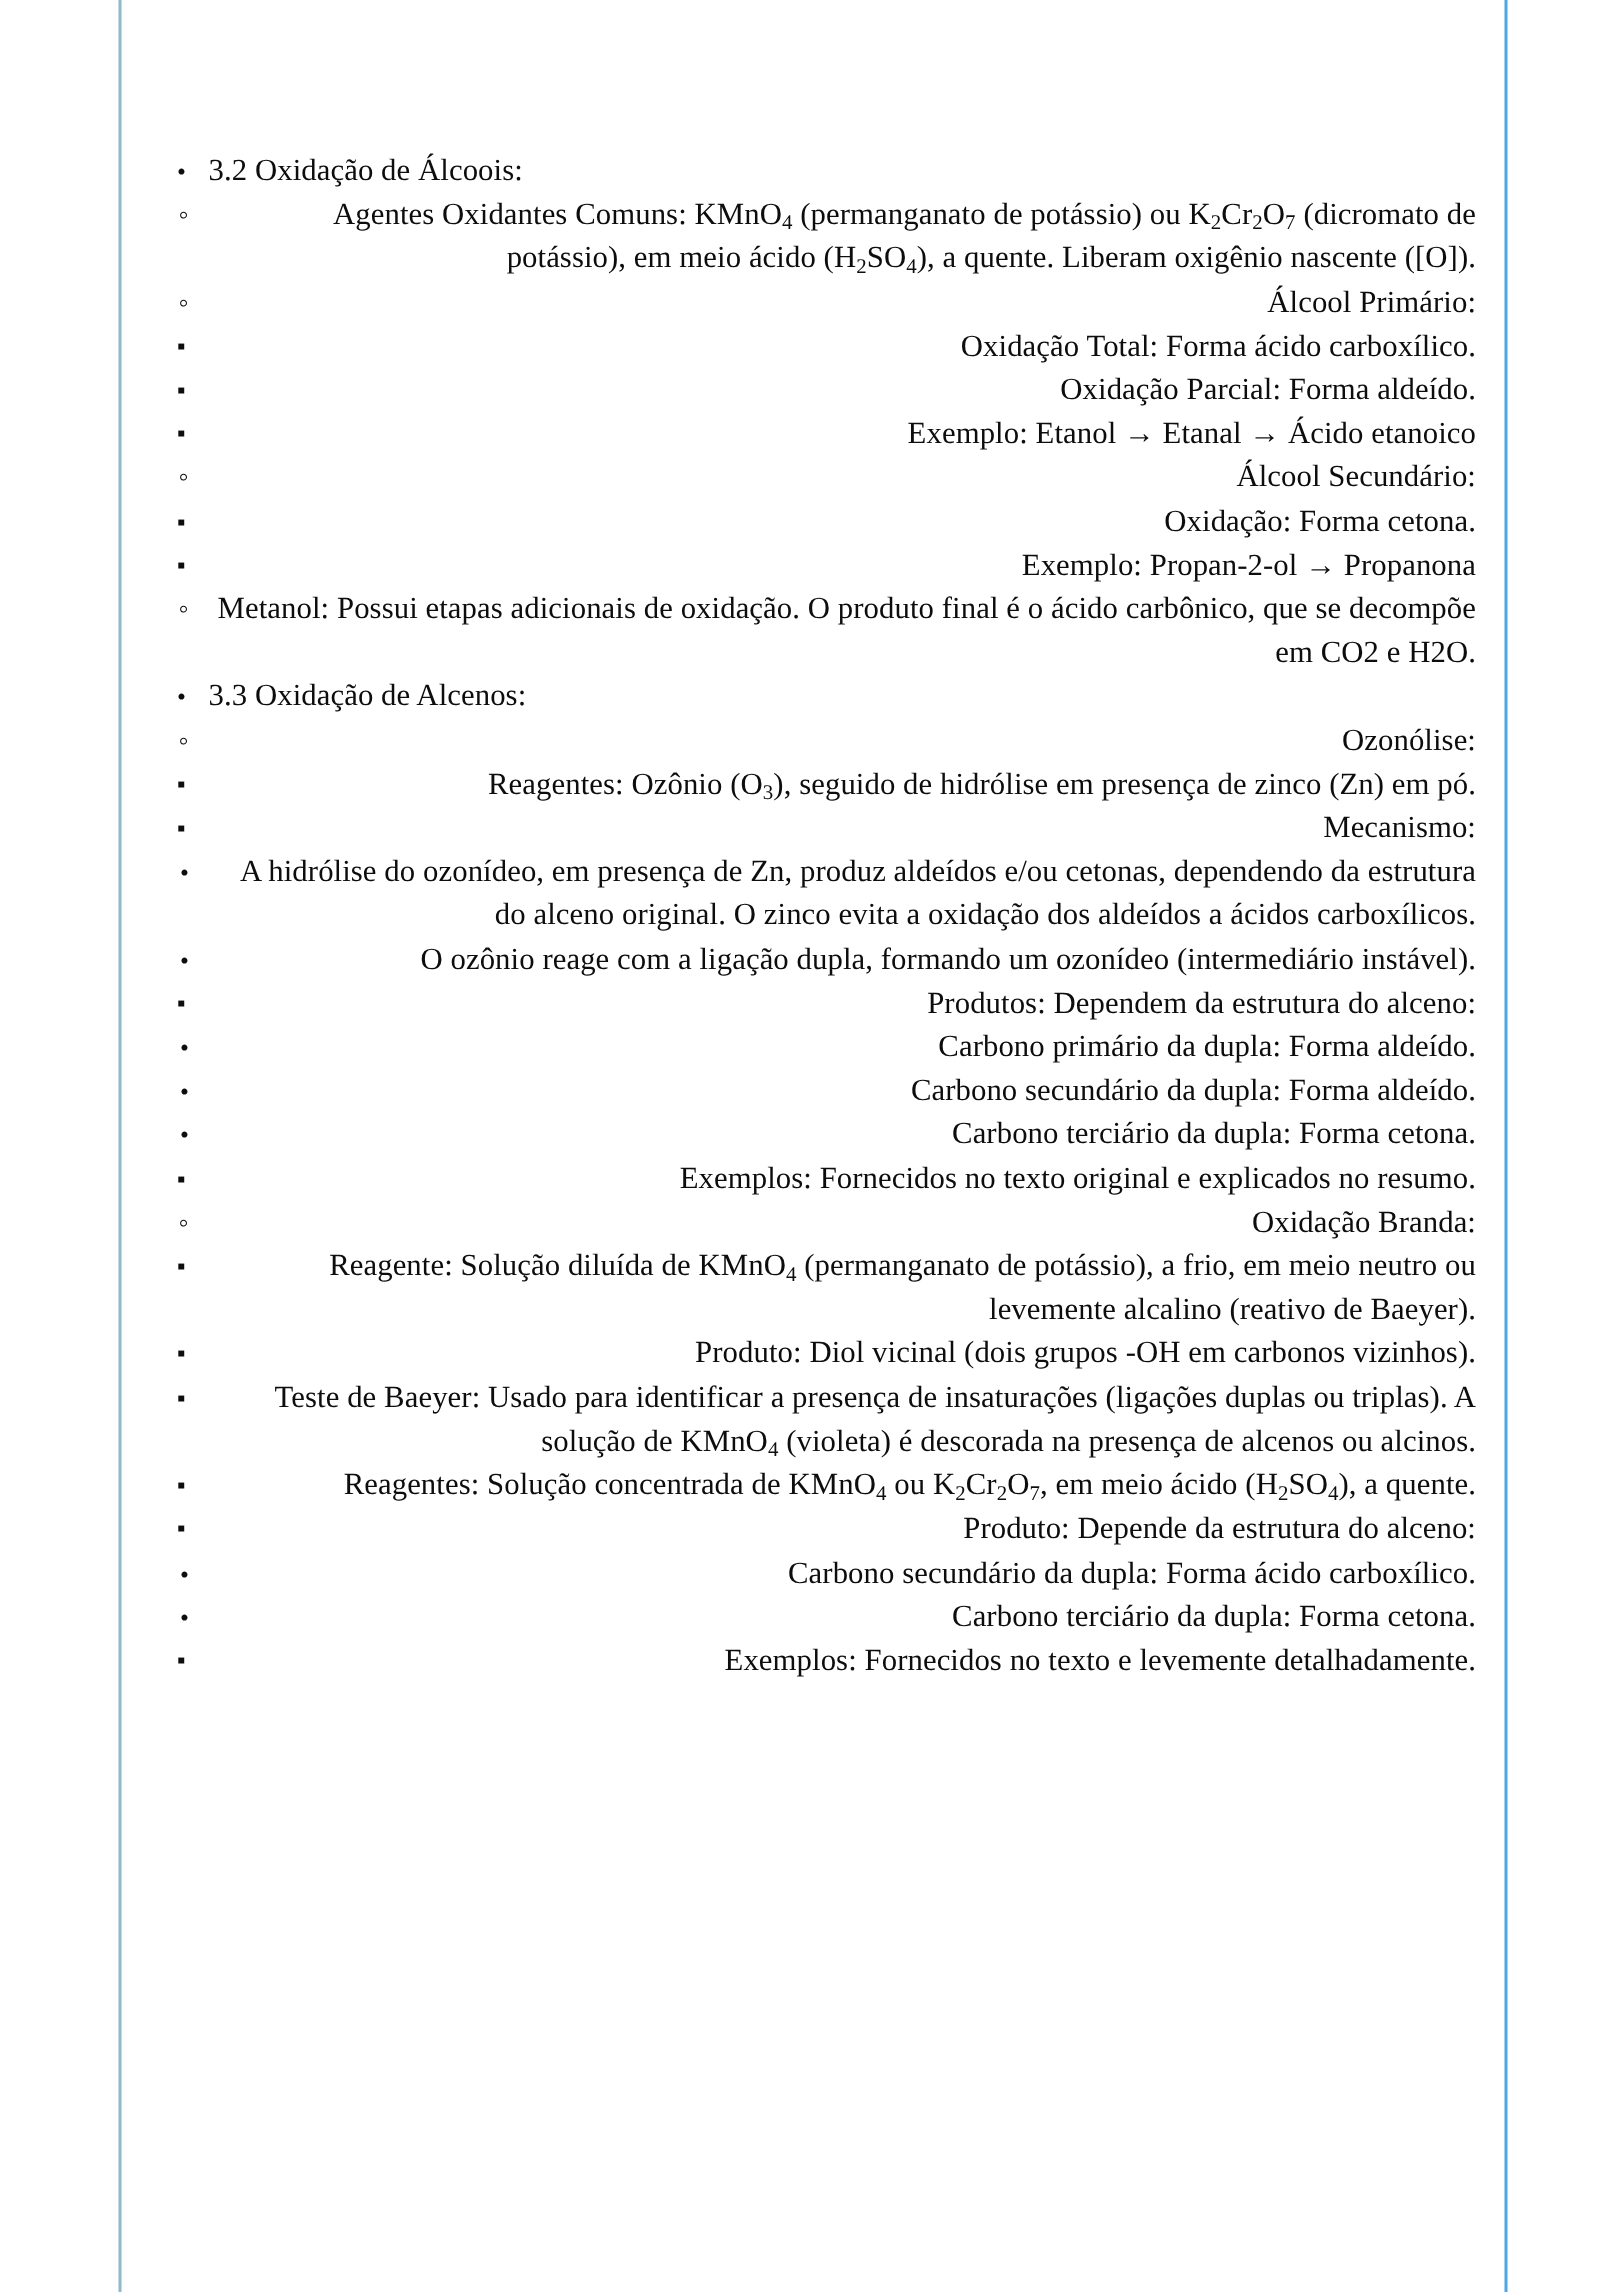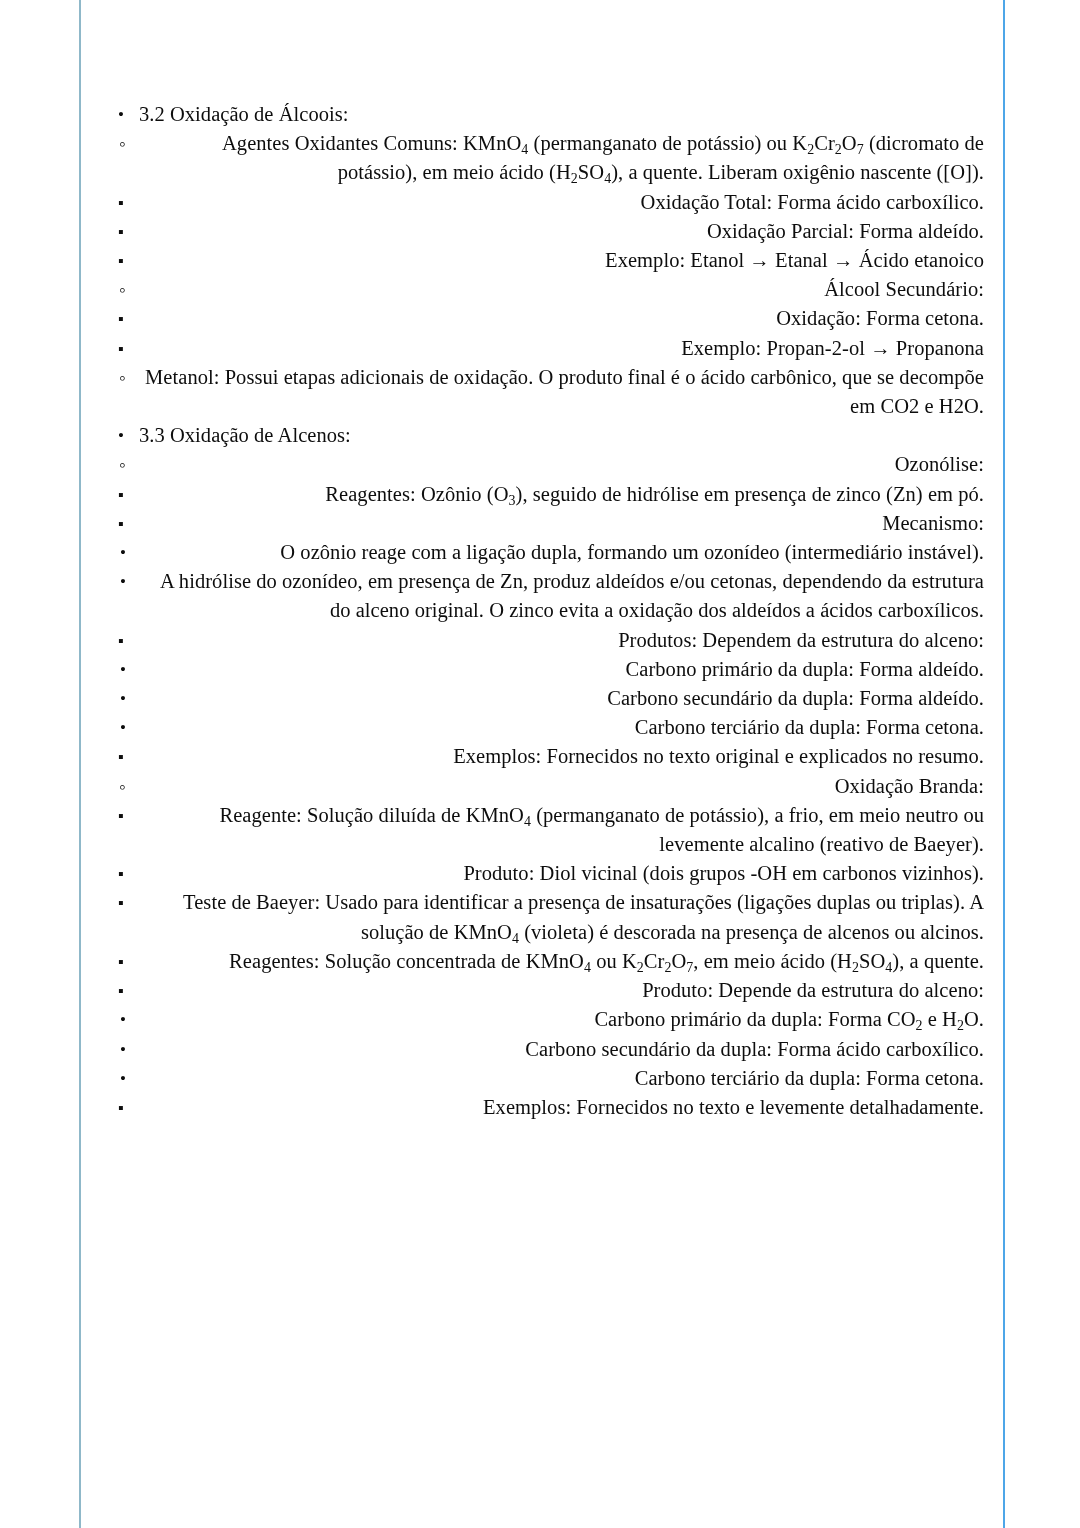--- a/index.html
+++ b/index.html
@@ -120,20 +120,23 @@
       <li class="lvl1">
         <span class="txt">3.2 Oxidação de Álcoois:</span>
       </li>
       <li style="list-style:none">
         <ul>
 
           <li class="lvl2">
             <span class="txt"><span>Agentes Oxidantes Comuns: KMnO</span><sub>4</sub><span> (permanganato de potássio) ou K</span><sub>2</sub><span>Cr</span><sub>2</sub><span>O</span><sub>7</sub><span> (dicromato de potássio), em meio ácido (H</span><sub>2</sub><span>SO</span><sub>4</sub><span>), a quente. Liberam oxigênio nascente ([O]).</span></span>
           </li>
 
+          <li class="lvl2">
+            <span class="txt">Álcool Primário:</span>
+          </li>
           <li style="list-style:none">
             <ul>
               <li class="lvl3">
                 <span class="txt">Oxidação Total: Forma ácido carboxílico.</span>
               </li>
               <li class="lvl3">
                 <span class="txt">Oxidação Parcial: Forma aldeído.</span>
               </li>
               <li class="lvl3">
                 <span class="txt">Exemplo: Etanol → Etanal → Ácido etanoico</span>
@@ -178,24 +181,24 @@
               <li class="lvl3">
                 <span class="txt"><span>Reagentes: Ozônio (O</span><sub>3</sub><span>), seguido de hidrólise em presença de zinco (Zn) em pó.</span></span>
               </li>
 
               <li class="lvl3">
                 <span class="txt">Mecanismo:</span>
               </li>
               <li style="list-style:none">
                 <ul>
                   <li class="lvl4">
+                    <span class="txt">A hidrólise do ozonídeo, em presença de Zn, produz aldeídos e/ou cetonas, dependendo da estrutura do alceno original. O zinco evita a oxidação dos aldeídos a ácidos carboxílicos.</span>
+                  </li>
+                  <li class="lvl4">
                     <span class="txt">O ozônio reage com a ligação dupla, formando um ozonídeo (intermediário instável).</span>
-                  </li>
-                  <li class="lvl4">
-                    <span class="txt">A hidrólise do ozonídeo, em presença de Zn, produz aldeídos e/ou cetonas, dependendo da estrutura do alceno original. O zinco evita a oxidação dos aldeídos a ácidos carboxílicos.</span>
                   </li>
                 </ul>
               </li>
 
               <li class="lvl3">
                 <span class="txt">Produtos: Dependem da estrutura do alceno:</span>
               </li>
               <li style="list-style:none">
                 <ul>
                   <li class="lvl4">
@@ -239,23 +242,20 @@
 
               <li class="lvl3">
                 <span class="txt"><span>Reagentes: Solução concentrada de KMnO</span><sub>4</sub><span> ou K</span><sub>2</sub><span>Cr</span><sub>2</sub><span>O</span><sub>7</sub><span>, em meio ácido (H</span><sub>2</sub><span>SO</span><sub>4</sub><span>), a quente.</span></span>
               </li>
 
               <li class="lvl3">
                 <span class="txt">Produto: Depende da estrutura do alceno:</span>
               </li>
               <li style="list-style:none">
                 <ul>
-                  <li class="lvl4">
-                    <span class="txt"><span>Carbono primário da dupla: Forma CO</span><sub>2</sub><span> e H</span><sub>2</sub><span>O.</span></span>
-                  </li>
                   <li class="lvl4">
                     <span class="txt">Carbono secundário da dupla: Forma ácido carboxílico.</span>
                   </li>
                   <li class="lvl4">
                     <span class="txt">Carbono terciário da dupla: Forma cetona.</span>
                   </li>
                 </ul>
               </li>
 
               <li class="lvl3">

